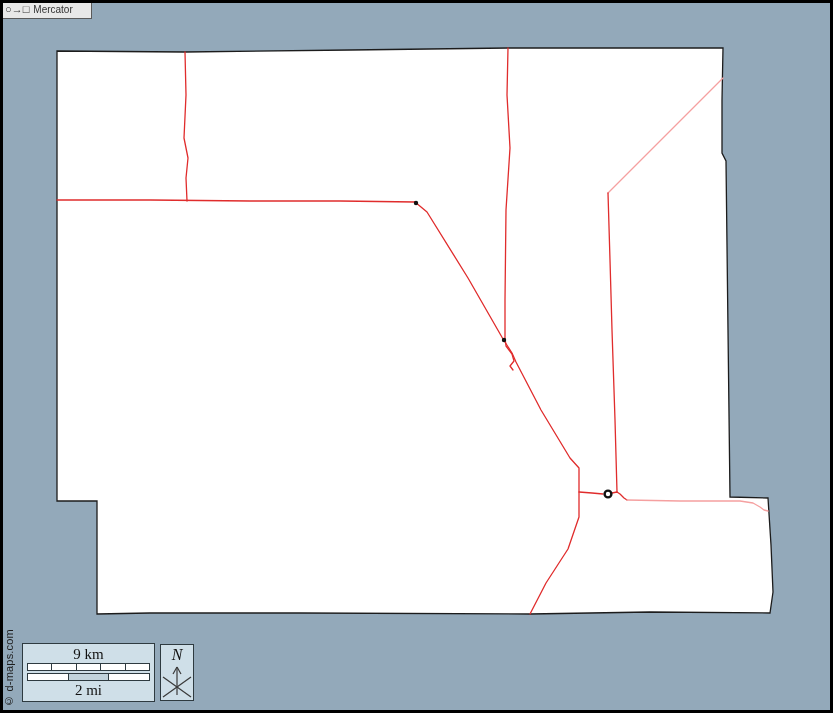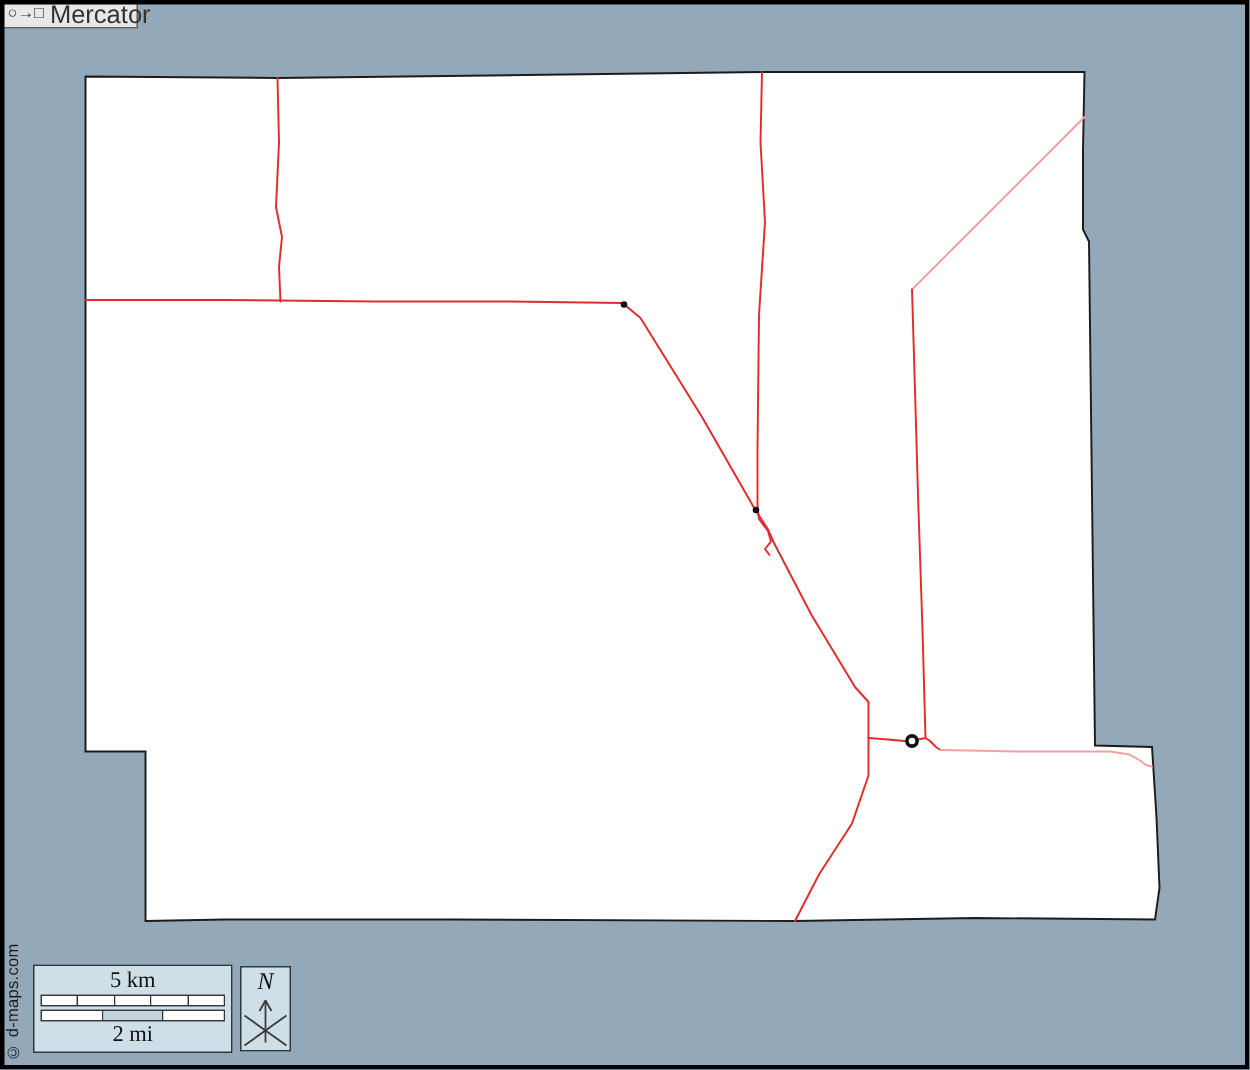--- a/index.html
+++ b/index.html
@@ -66,21 +66,21 @@
     background:#e8e8e8;
     border:1px solid #5a5a5a;
     display:flex;align-items:center;
     padding:0 0 0 4px;
     z-index:5;
   }
   .proj-symbols{
     font-size:11px;color:#333;letter-spacing:0px;line-height:15px;
   }
   .proj-label{
-    font-size:17px;color:#333;margin-left:4px;line-height:15px;
+    font-size:10px;color:#333;margin-left:4px;line-height:15px;
   }
   .copyright{
     position:absolute;
     left:3px;bottom:6px;
     writing-mode:vertical-rl;
     transform:rotate(180deg);
     font-size:11px;
     color:#1d1d1d;
     letter-spacing:0.2px;
     z-index:5;
@@ -107,21 +107,21 @@
         <polyline points="627,500 680,501 740,501 753,503 760,507 764,510 768,511" fill="none" stroke="#f5a0a0" stroke-width="1.3" stroke-linecap="round" stroke-linejoin="round"></polyline>
       </g>
     <g>
         <circle cx="416" cy="203" r="2.2" fill="#111"></circle>
         <circle cx="504" cy="340" r="2.2" fill="#111"></circle>
         <circle cx="608" cy="494" r="3.4" fill="#fff" stroke="#111" stroke-width="2.4"></circle>
       </g>
   </svg>
 
   <div class="legend-box scale-box">
-    <div class="scale-label">5 km</div>
+    <div class="scale-label">9 km</div>
     <div class="scale-bar" id="km-bar">
         <div class="seg"></div>
         <div class="seg"></div>
         <div class="seg"></div>
         <div class="seg"></div>
         <div class="seg"></div>
       </div>
     <div class="scale-bar" id="mi-bar">
         <div class="seg"></div>
         <div class="seg filled"></div>

